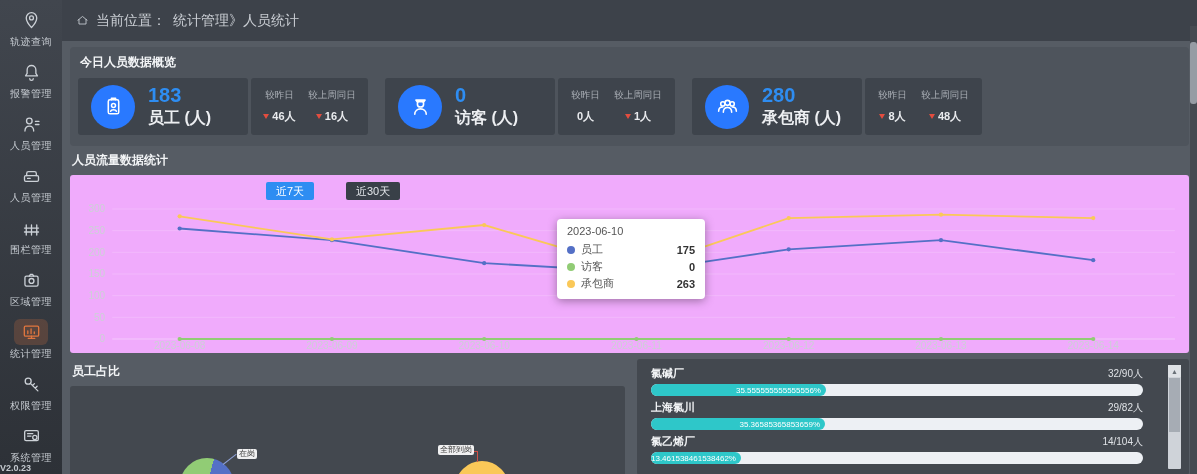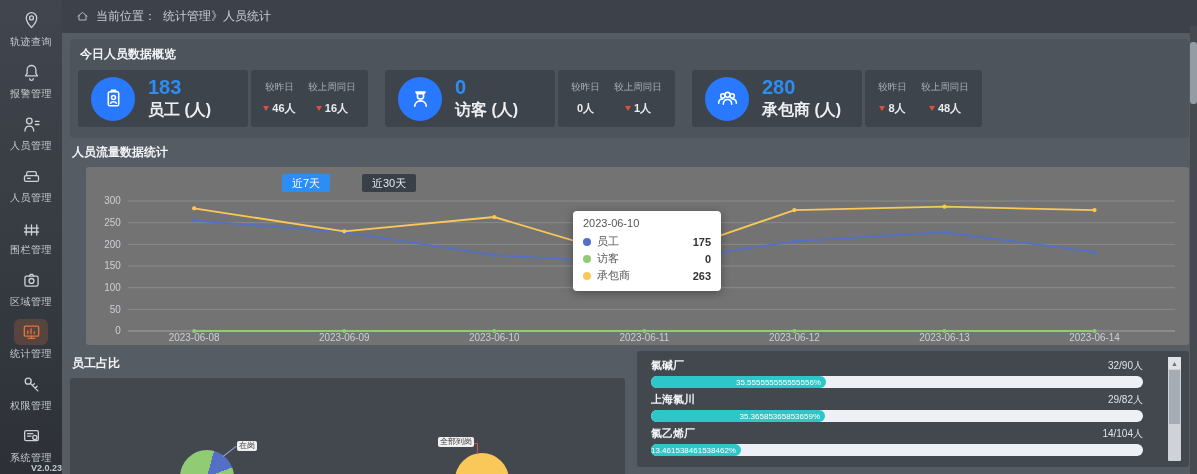--- a/index.html
+++ b/index.html
@@ -10,26 +10,26 @@
   
   .sidebar { width:62px; height:474px; background:linear-gradient(180deg,#41464e 0%,#2d3137 100%);
     flex:none; position:relative; padding-top:2px; }
   .side-item { height:52px; display:flex; flex-direction:column; align-items:center; justify-content:center;
     cursor:pointer; gap:2px; }
   .side-item .icon-wrap { width:34px; height:26px; border-radius:6px; display:flex; align-items:center; justify-content:center; }
   .side-item svg { width:21px; height:21px; stroke:#ccd1d7; fill:none; stroke-width:1.5; stroke-linecap:round; stroke-linejoin:round; }
   .side-item .lbl { font-size:10px; color:#c6cbd1; letter-spacing:.5px; }
   .side-item.active .icon-wrap { background:rgba(224,118,63,.22); }
   .side-item.active svg { stroke:#e0763f; }
-  .version { position:absolute; bottom:1px; width:100%; text-align:right; font-size:9px; font-weight:bold; color:#c3c8ce; }
+  .version { position:absolute; bottom:1px; width:100%; text-align:left; font-size:9px; font-weight:bold; color:#c3c8ce; }
 
   
   .main { flex:1; display:flex; flex-direction:column; min-width:0; position:relative; }
-  .breadcrumb { height:33px; background:#3d424a; display:flex; align-items:center; padding:0 14px; gap:7px;
-    color:#c9cdd3; font-size:12px; flex:none; }
+  .breadcrumb { height:41px; background:#3d424a; display:flex; align-items:center; padding:0 14px; gap:7px;
+    color:#c9cdd3; font-size:14px; flex:none; }
   .breadcrumb svg { width:13px; height:13px; stroke:#c9cdd3; fill:none; stroke-width:1.6; stroke-linecap:round; }
   .content { flex:1; padding:6px 8px 0 8px; }
 
   
   .overview { background:#4e545c; border-radius:4px; margin-bottom:6px; }
   .overview .pt { font-size:12px; font-weight:bold; color:#f2f4f6; padding:7px 10px 7px; }
   .cards-row { display:flex; gap:17px; padding:0 8px 11px 8px; }
   .card-group { display:flex; gap:3px; }
   .stat-card { width:170px; height:57px; background:#3e444c; border-radius:3px; display:flex; align-items:center;
     padding-left:13px; gap:13px; }
@@ -40,21 +40,21 @@
   .cmp-card { width:117px; height:57px; background:#3e444c; border-radius:3px; display:flex; align-items:center;
     justify-content:space-around; padding:0 6px; }
   .cmp-col { text-align:center; }
   .cmp-lbl { font-size:9.5px; color:#a9aeb5; margin-bottom:7px; white-space:nowrap; }
   .cmp-val { font-size:11px; font-weight:bold; color:#e9ebee; }
   .tri-down { display:inline-block; width:0; height:0; border-left:3.5px solid transparent;
     border-right:3.5px solid transparent; border-top:5px solid #e34d3f; margin-right:3px; vertical-align:1px; }
 
   
   .sec-title { font-size:12px; font-weight:bold; color:#f2f4f6; margin:4px 2px 6px 2px; }
-  .chart-box { position:relative; height:178px; background:#737373; border-radius:3px; margin-bottom:6px;margin-left:16px; }
+  .chart-box { position:relative; height:178px; background:#f0abfc; border-radius:3px; margin-bottom:6px; }
   .tab { position:absolute; top:7px; height:18px; line-height:18px; padding:0 10px; font-size:11px;
     border-radius:2px; cursor:pointer; color:#e4e7eb; background:#394048; }
   .tab.active { background:#2e8df2; color:#fff; }
   .tab.t7 { left:196px; } .tab.t30 { left:276px; }
   .chart-svg-wrap { position:absolute; left:6px; right:6px; top:24px; bottom:2px; }
   .chart-svg-wrap svg { width:100%; height:100%; }
   .tooltip { position:absolute; left:487px; top:44px; width:148px; background:#fff; border-radius:4px;
     padding:6px 10px 7px; box-shadow:0 2px 10px rgba(0,0,0,.35); z-index:5; }
   .tt-date { font-size:11px; color:#555; margin-bottom:4px; }
   .tt-row { display:flex; align-items:center; gap:6px; font-size:11px; color:#555; height:17px; }

